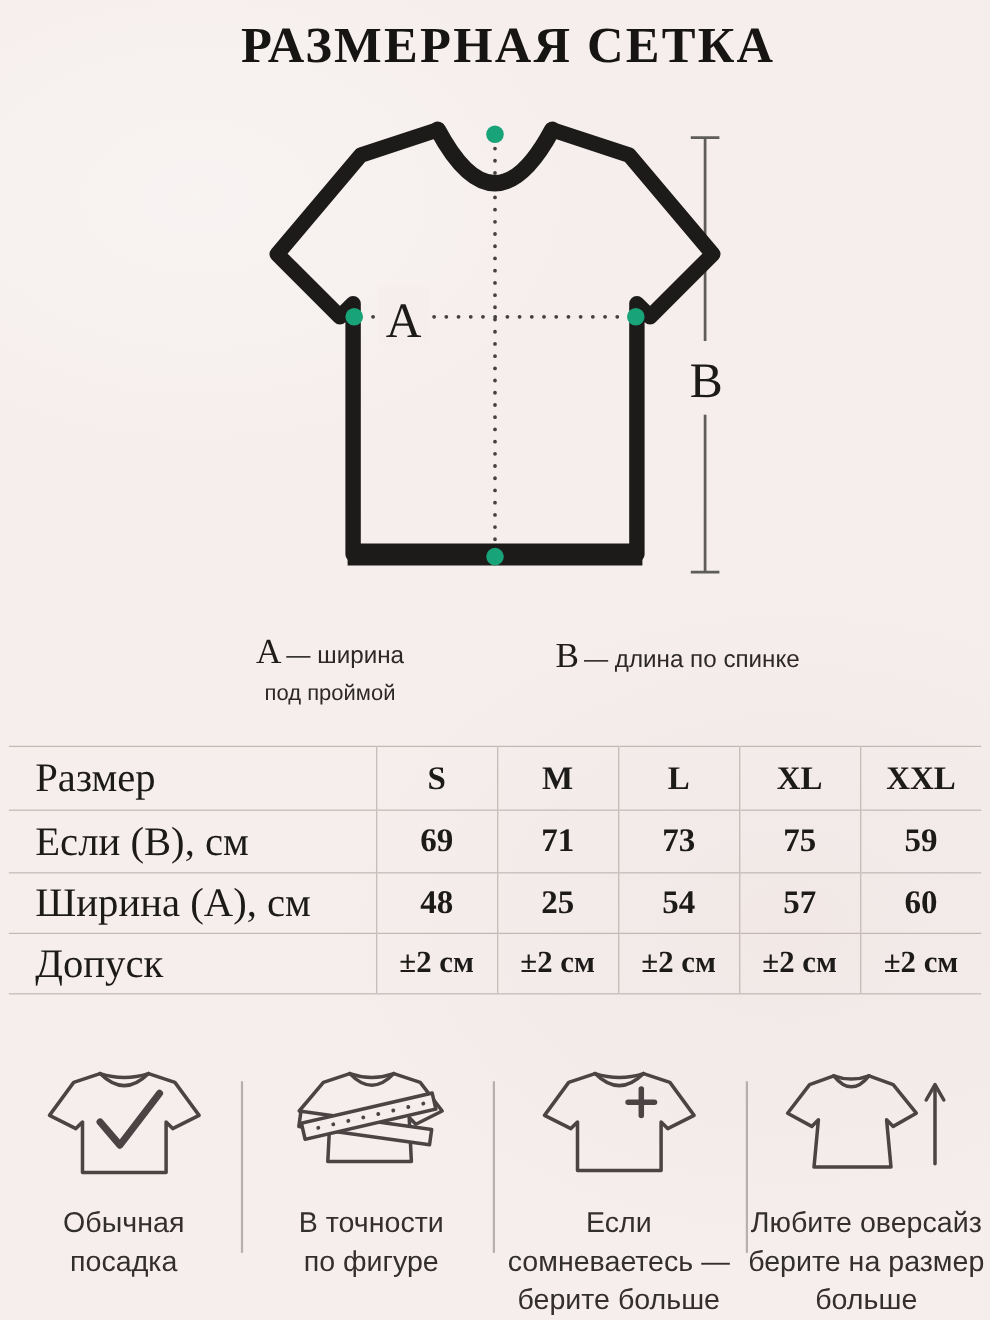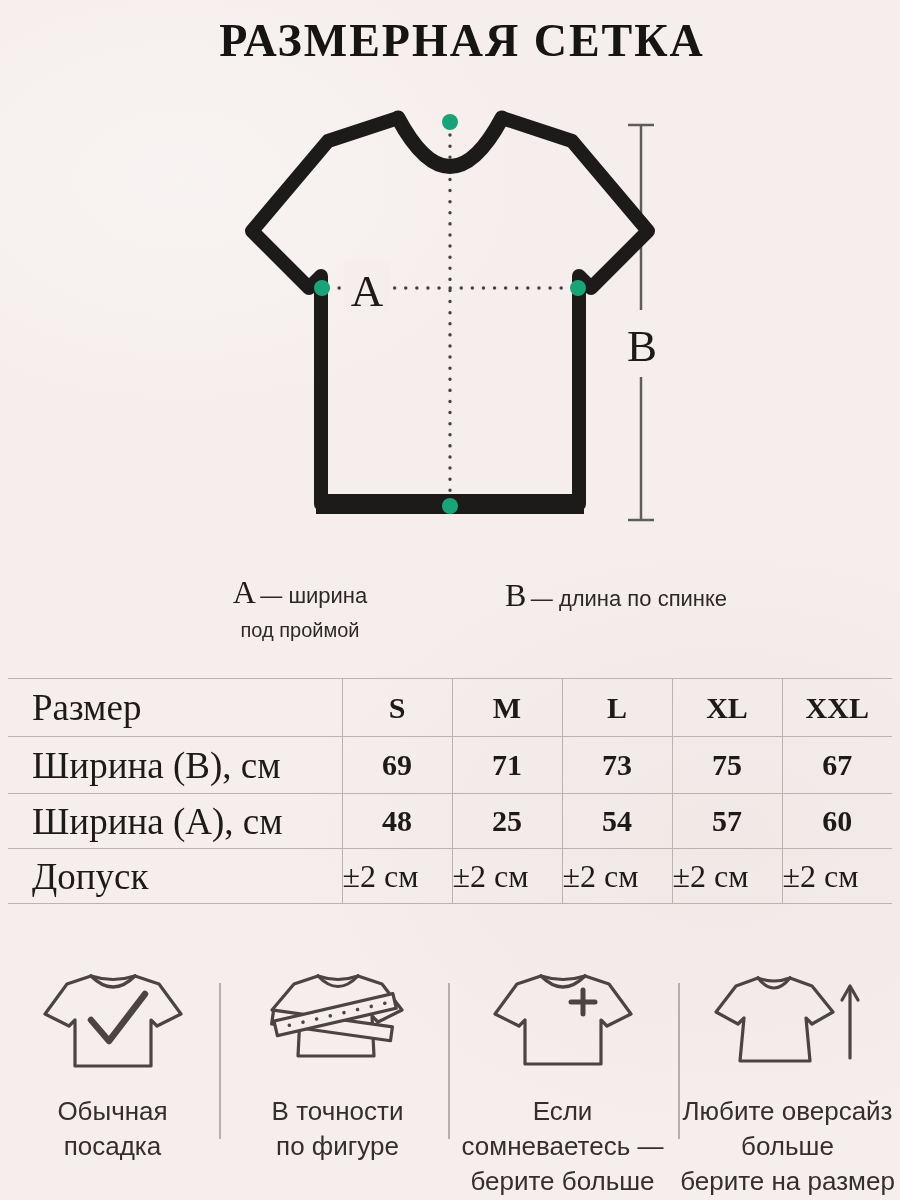--- a/index.html
+++ b/index.html
@@ -47,21 +47,21 @@
   .size-table td{padding:0;vertical-align:middle;}
   .size-table td + td{border-left:1px solid #bcb3b1;}
   .size-table col.c-label{width:334px;}
   .size-table col.c-size{width:110px;}
   td.row-label{font-size:37px;font-weight:400;padding-left:24px;color:#1d1a1a;}
   td.cell-val{font-size:30px;font-weight:600;text-align:center;color:#1d1a1a;}
   tr.r-head{height:58px;}
   tr.r1{height:57px;}
   tr.r2{height:55px;}
   tr.r3{height:55px;}
-  td.cell-tol{font-size:32px;font-weight:400;text-align:left;}
+  td.cell-tol{font-size:28px;font-weight:700;text-align:center;}
 
   
   .fit-guide{position:absolute;top:958px;left:0;width:900px;height:230px;
     display:grid;grid-template-columns:repeat(4,225px);}
   .fit-item{text-align:center;}
   .fit-item svg{display:block;margin:6px auto 0;}
   .fit-caption{margin-top:18px;font-size:26px;line-height:35px;color:#332f2e;}
   .fit-caption span{display:block;}
   .fg-divider{position:absolute;top:25px;width:2px;height:156px;background:#938d8c;opacity:.65;}
   .fg-d1{left:219px;} .fg-d2{left:448px;} .fg-d3{left:678px;}
@@ -130,26 +130,26 @@
     <tbody>
         <tr class="r-head">
       <td class="row-label">Размер</td>
       <td class="cell-val">S</td>
       <td class="cell-val">M</td>
       <td class="cell-val">L</td>
       <td class="cell-val">XL</td>
       <td class="cell-val">XXL</td>
     </tr>
     <tr class="r1">
-      <td class="row-label">Ширина (В), см</td>
+      <td class="row-label">Если (В), см</td>
       <td class="cell-val">69</td>
       <td class="cell-val">71</td>
       <td class="cell-val">73</td>
       <td class="cell-val">75</td>
-      <td class="cell-val">67</td>
+      <td class="cell-val">59</td>
     </tr>
     <tr class="r2">
       <td class="row-label">Ширина (А), см</td>
       <td class="cell-val">48</td>
       <td class="cell-val">25</td>
       <td class="cell-val">54</td>
       <td class="cell-val">57</td>
       <td class="cell-val">60</td>
     </tr>
     <tr class="r3">
@@ -233,19 +233,19 @@
         <path d="M 50 14 Q 66 20 82 14"></path>
         <path d="M 50 14 Q 66 34 82 14"></path>
         <path d="M 50 14 L 28 22 L 8 48 L 30 60 L 36 54 L 32 97 L 102 97 L 98 54 L 104 60 L 125 48 L 104 22 L 82 14"></path>
         <g>
           <line x1="142" y1="94" x2="142" y2="24"></line>
           <path d="M 134 36 L 142 22 L 150 36"></path>
         </g>
       </svg>
       <div class="fit-caption">
         <span>Любите оверсайз</span>
+        <span>берите на размер</span>
         <span>больше</span>
-        <span>берите на размер</span>
       </div>
     </div>
   </div>
 
 </div>
 
 </body></html>

